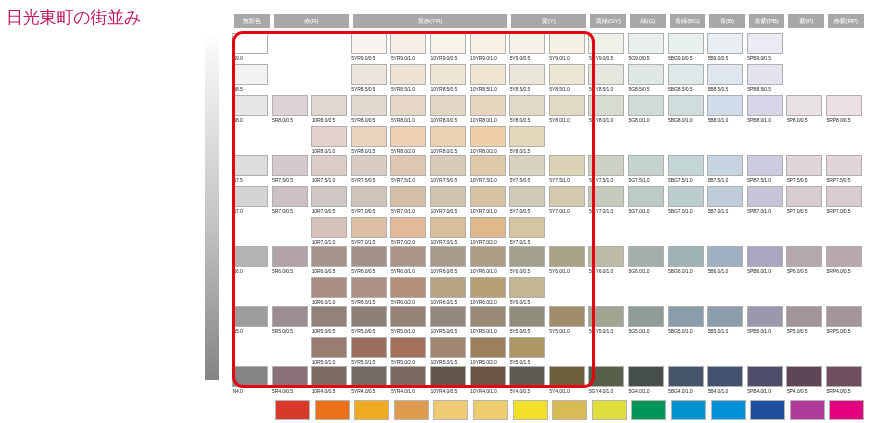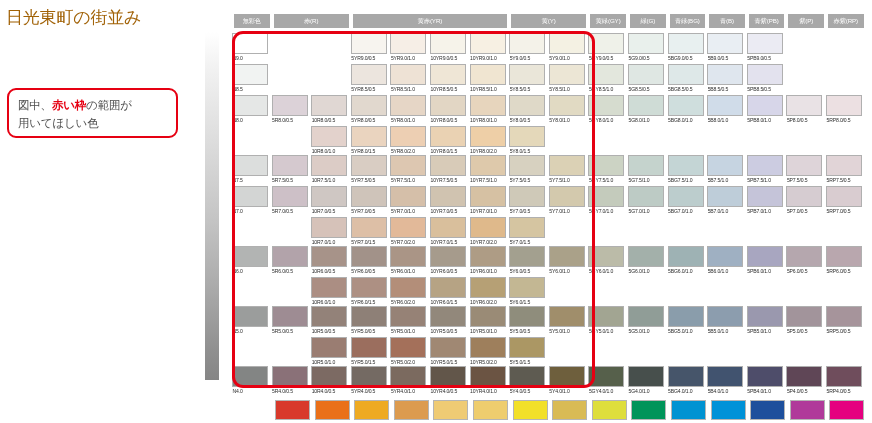--- a/index.html
+++ b/index.html
@@ -10,21 +10,21 @@
     overflow:hidden;
     position:relative;
   }
 
   
   #left-panel{
     position:absolute;left:0;top:0;width:196px;height:423px;
   }
   #title{
     position:absolute;left:6px;top:6px;width:186px;
-    font-size:17px;line-height:1.45;color:#a16207;
+    font-size:17px;line-height:1.45;color:#be185d;
     letter-spacing:-0.2px;
   }
   #title .tline{display:block;white-space:nowrap;}
 
   #callout{
     position:absolute;left:7px;top:88px;width:171px;height:50px;
     border:2px solid #e60012;border-radius:9px;
     box-sizing:border-box;background:#fff;
   }
   #callout .ctext{
@@ -88,28 +88,20 @@
 </style>
 </head>
 <body>
 
 <div id="left-panel">
 
   <div id="title">
     <span class="tline">日光東町の街並み</span>
   </div>
 
-  <div id="callout">
-    <div class="ctext">
-      <span class="cl">
-        <span>図中、</span><span class="em">赤い枠</span><span>の範囲が</span>
-      </span>
-      <span class="cl">用いてほしい色</span>
-    </div>
-  </div>
 
 </div>
 
 <div id="value-bar"></div>
 
 <div id="chart">
 
   <div id="hue-header">
       <div class="hue-cell" style="left: 6px; width: 35.6px;">無彩色</div>
       <div class="hue-cell" style="left: 45.6px; width: 75.2px;">赤(R)</div>

